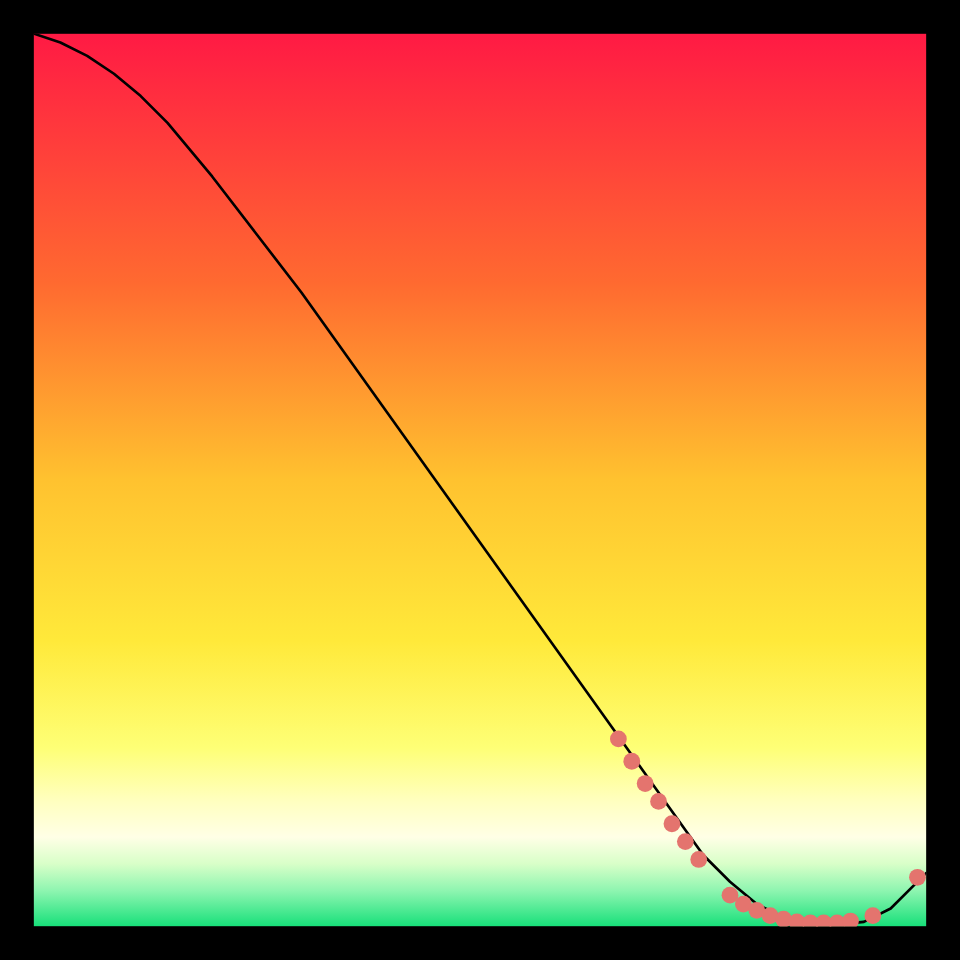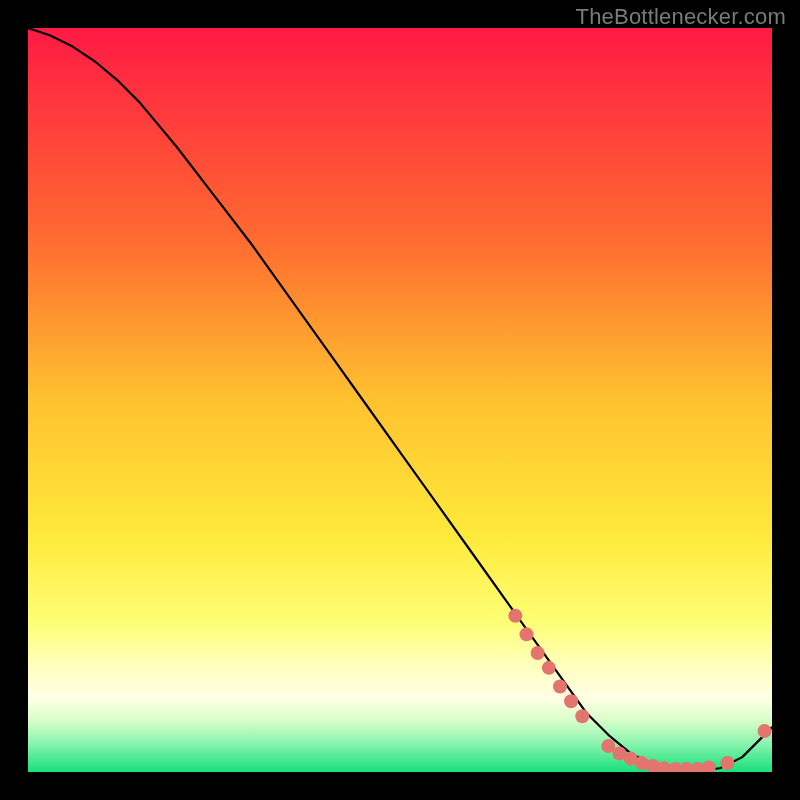--- a/index.html
+++ b/index.html
@@ -80,14 +80,13 @@
           <circle cx="647.28" cy="741.02" r="7" fill="#e4746e"></circle>
           <circle cx="658.44" cy="741.02" r="7" fill="#e4746e"></circle>
           <circle cx="669.60" cy="741.02" r="7" fill="#e4746e"></circle>
           <circle cx="680.76" cy="739.54" r="7" fill="#e4746e"></circle>
           <circle cx="699.36" cy="735.07" r="7" fill="#e4746e"></circle>
           <circle cx="736.56" cy="703.08" r="7" fill="#e4746e"></circle>
         </g>
     </svg>
   </div>
 
-  <div class="watermark">TheBottlenecker.com</div>
 </div>
 
 </body></html>

